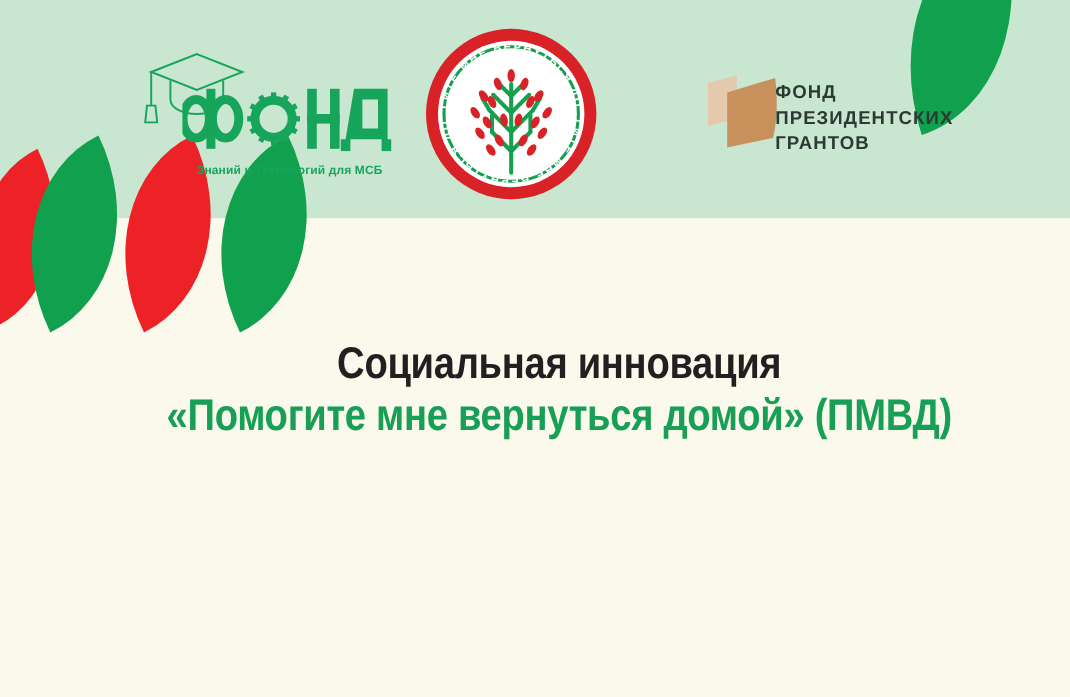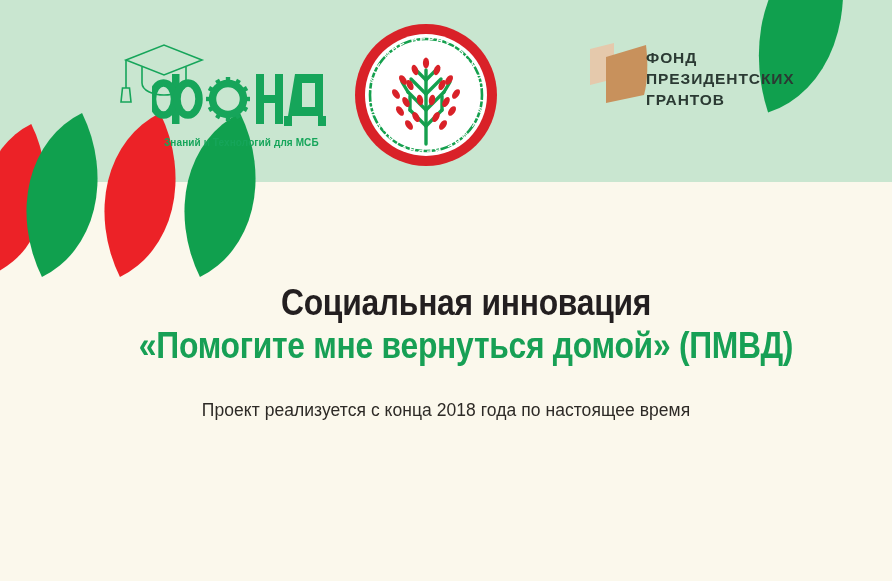--- a/index.html
+++ b/index.html
@@ -76,21 +76,21 @@
   }
   
   .logo-emblem {
     position: absolute;
     left: 353px; top: 22px;
     width: 146px; height: 146px;
   }
   
   .logo-grants {
     position: absolute;
-    left: 588px; top: 39px;
+    left: 588px; top: 59px;
     width: 240px; height: 80px;
   }
   .grants-mark {
     position: absolute;
     left: 0; top: 0;
     width: 62px; height: 66px;
   }
   .grants-text {
     position: absolute;
     left: 58px; top: 9px;
@@ -274,15 +274,14 @@
 ПРЕЗИДЕНТСКИХ
 ГРАНТОВ</div>
     </div>
   </div>
 
   <div class="title-block">
     <div class="title-line1">Социальная инновация</div>
     <div class="title-line2">«Помогите мне вернуться домой» (ПМВД)</div>
   </div>
 
-  <div class="subtitle">Проект реализуется с конца 2018 года по настоящее время</div>
 
 </div>
 
 </body></html>

